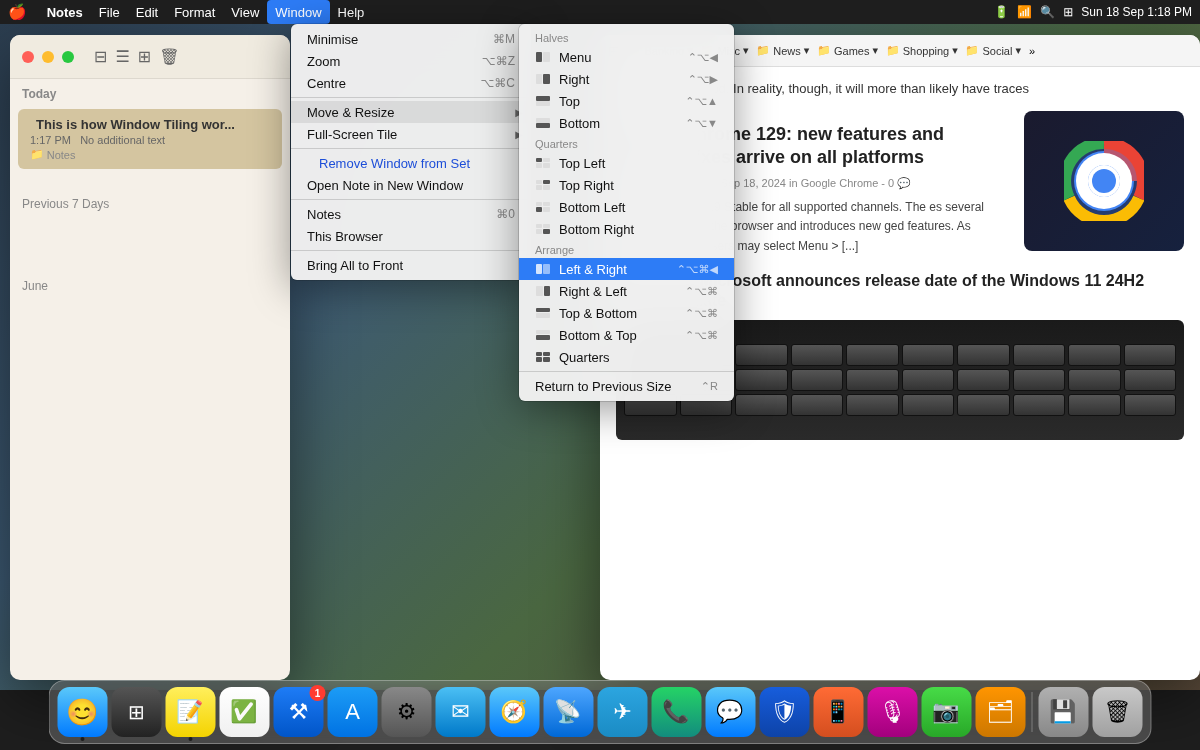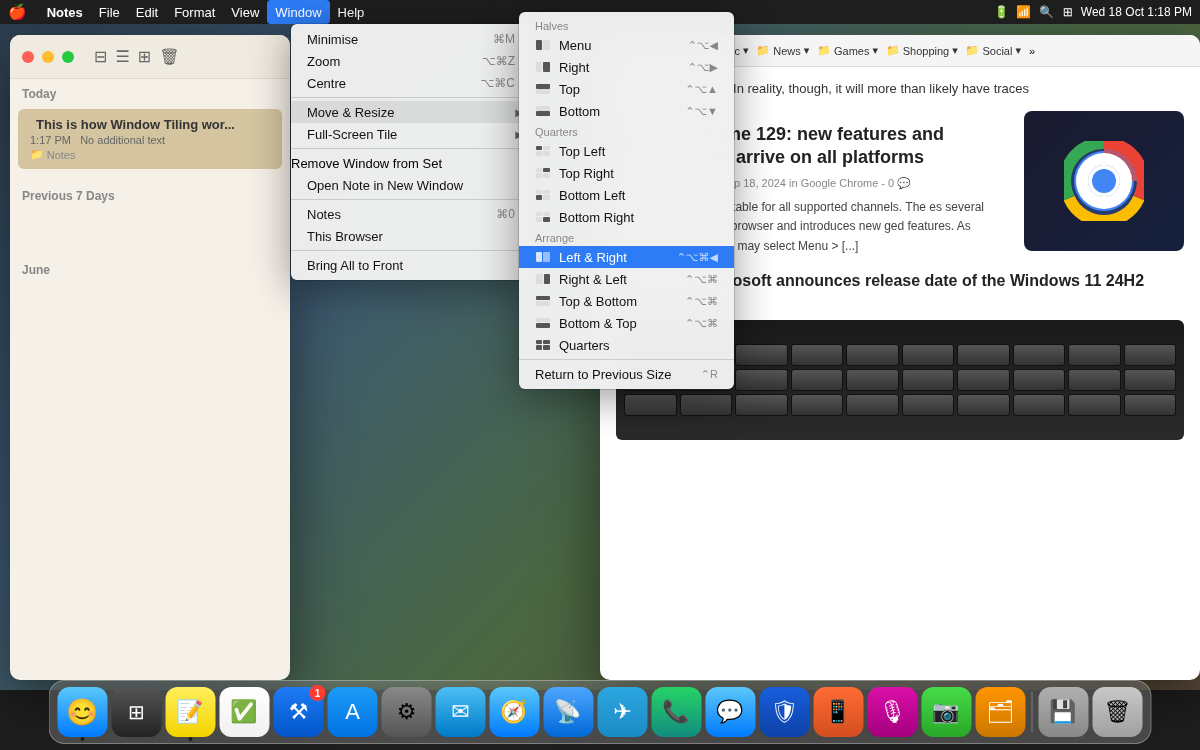--- a/index.html
+++ b/index.html
@@ -139,23 +139,23 @@
       font-size: 11px;
       color: #888;
       display: flex;
       align-items: center;
       gap: 3px;
       margin-top: 2px;
     }
     .notes-prev-section {
       padding: 8px 12px 4px;
       font-size: 12px;
-      font-weight: 700;
+      font-weight: 400;
       color: #888;
-      margin-top: 8px;
+      margin-top: 16px;
     }
 
     
     .browser-window {
       position: absolute;
       top: 35px;
       left: 600px;
       width: 600px;
       height: 645px;
       background: #fff;
@@ -330,36 +330,36 @@
       display: flex;
       align-items: center;
       gap: 1px;
     }
     .menu-separator {
       height: 1px;
       background: rgba(0,0,0,0.15);
       margin: 3px 0;
     }
     .menu-item-disabled {
-      padding: 3px 0;
-      color: #000000;
+      padding: 3px 28px;
+      color: #1d4ed8;
       height: 22px;
       display: flex;
       align-items: center;
       font-size: 13px;
     }
     .submenu-arrow {
       font-size: 10px;
       color: #666;
     }
 
     
     .move-resize-submenu {
       position: absolute;
-      top: 12px;
+      top: 24px;
       left: 519px;
       width: 215px;
       background: rgba(240,240,240,0.98);
       backdrop-filter: blur(20px);
       border-radius: 6px;
       box-shadow: 0 8px 40px rgba(0,0,0,0.4), 0 0 0 1px rgba(0,0,0,0.15);
       z-index: 201;
       padding: 4px 0;
       font-size: 13px;
     }
@@ -505,21 +505,21 @@
   <span class="menubar-item">Edit</span>
   <span class="menubar-item">Format</span>
   <span class="menubar-item">View</span>
   <span class="menubar-item active">Window</span>
   <span class="menubar-item">Help</span>
   <div class="menubar-right">
     <span>🔋</span>
     <span>📶</span>
     <span>🔍</span>
     <span>⊞</span>
-    <span>Wed 18 Oct  1:18 PM</span>
+    <span>Sun 18 Sep  1:18 PM</span>
   </div>
 </div>
 
 <div class="desktop"></div>
 
 <div class="notes-window">
   <div class="notes-titlebar">
     <div class="traffic-light tl-close"></div>
     <div class="traffic-light tl-min"></div>
     <div class="traffic-light tl-max"></div>

